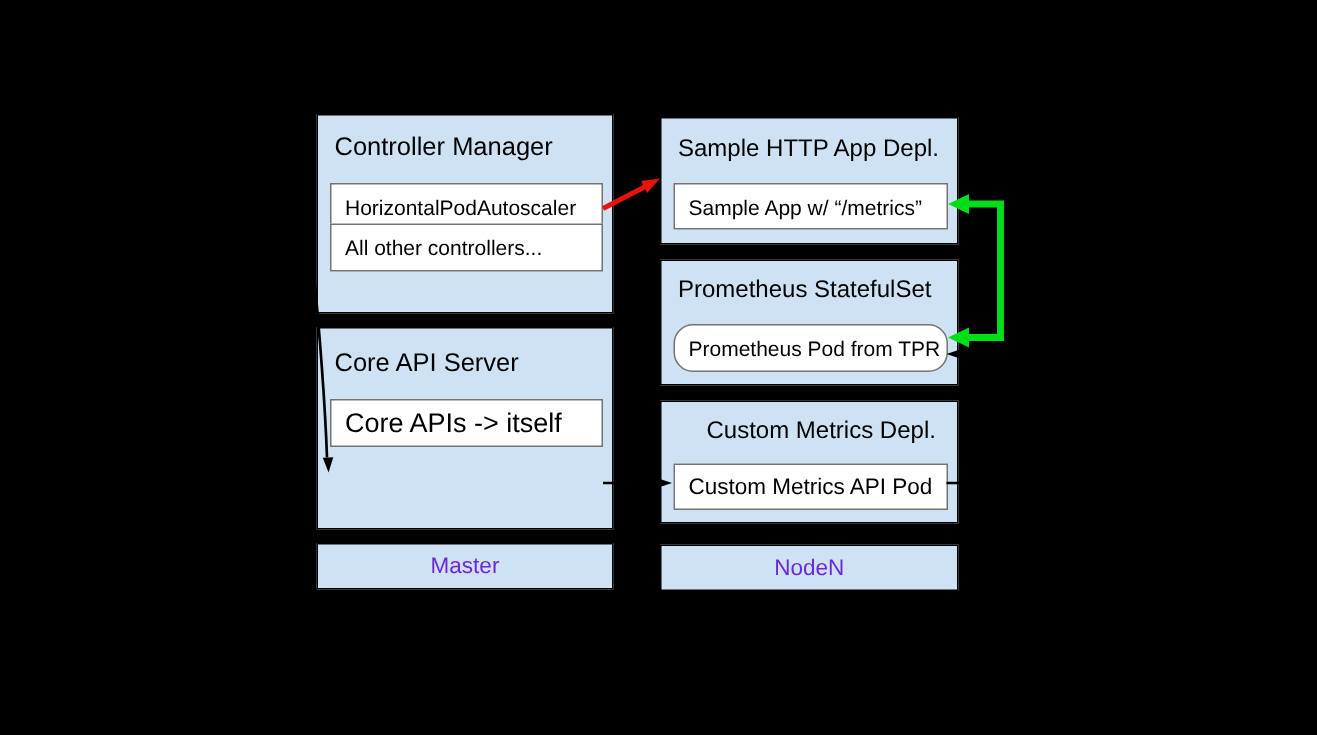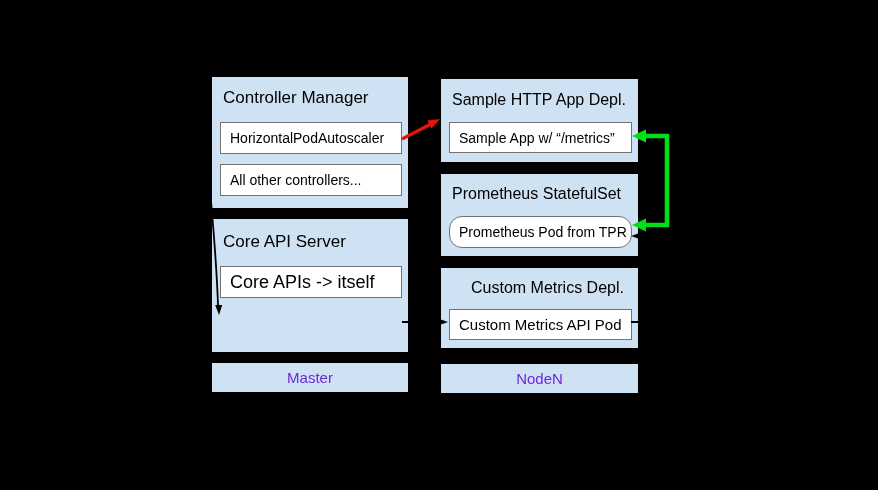--- a/index.html
+++ b/index.html
@@ -16,21 +16,21 @@
   #overlay{position:absolute;left:0;top:0;width:878px;height:490px;pointer-events:none;}
 </style>
 </head>
 <body>
 
 <div id="stage">
 
   <div class="panel" style="left:211px;top:76px;width:198px;height:133px;">
     <div class="panel-title t17" style="left:11px;top:11px;">Controller Manager</div>
     <div class="node-box f14" style="left:8px;top:45px;width:182px;height:32px;">HorizontalPodAutoscaler</div>
-    <div class="node-box f14" style="left:8px;top:87px;width:182px;height:32px;">All other controllers...</div>
+    <div class="node-box f14" style="left:8px;top:72px;width:182px;height:32px;">All other controllers...</div>
   </div>
 
   <div class="panel" style="left:211px;top:218px;width:198px;height:135px;">
     <div class="panel-title t17" style="left:11px;top:13px;">Core API Server</div>
     <div class="node-box f18" style="left:8px;top:47px;width:182px;height:32px;">Core APIs -&gt; itself</div>
   </div>
 
   <div class="zone" style="left:211px;top:362px;width:198px;height:31px;">
     <span>Master</span>
   </div>

